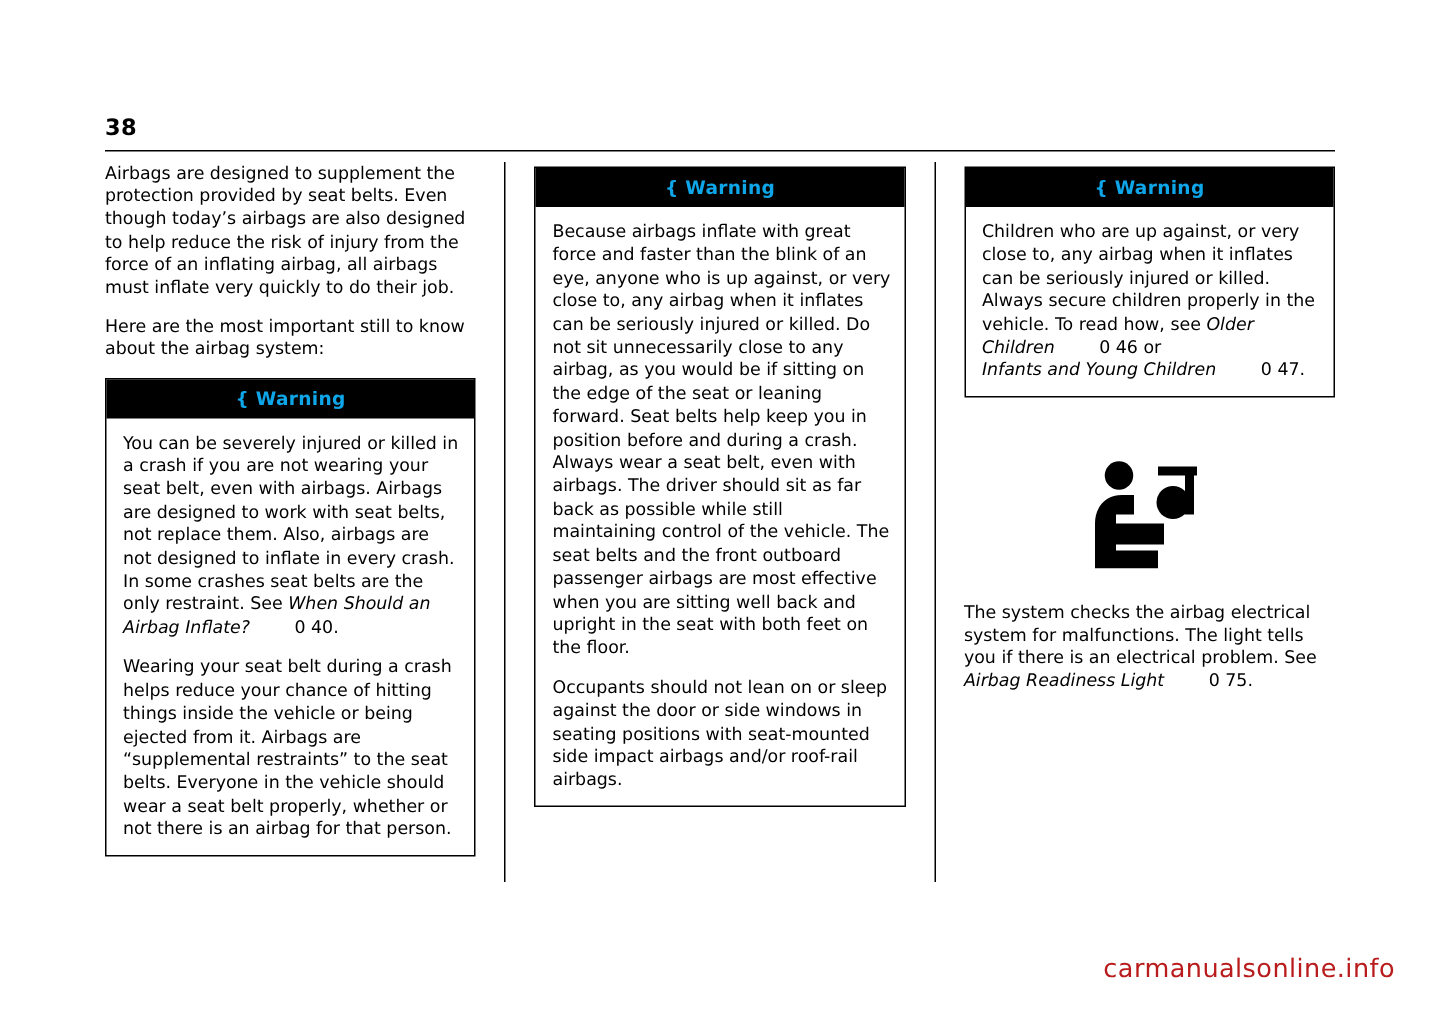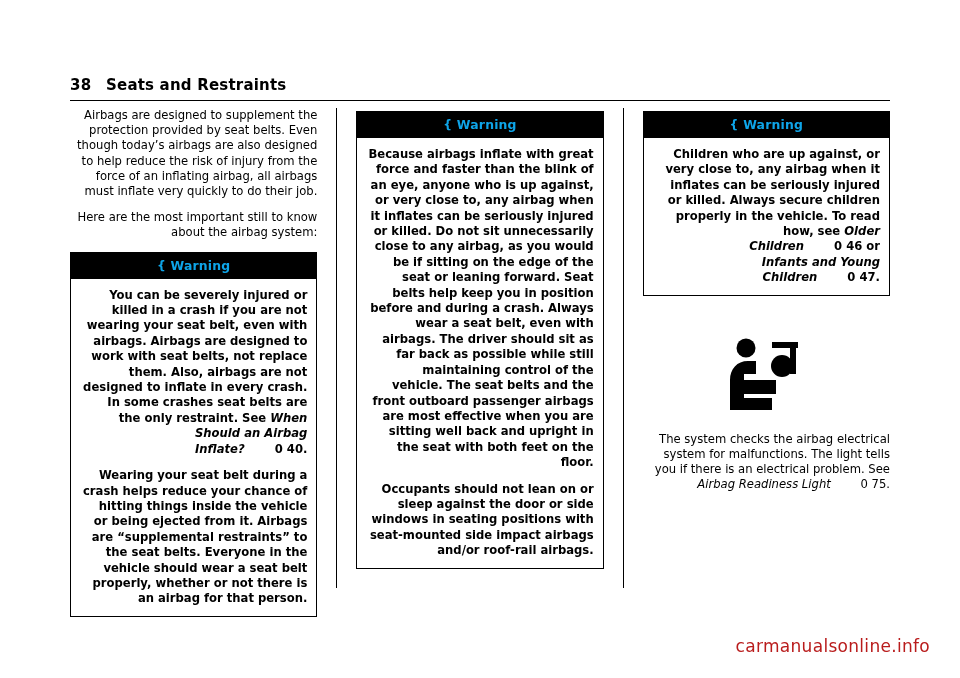--- a/index.html
+++ b/index.html
@@ -53,41 +53,39 @@
   .vrule {
     width: 1px;
     background: #000;
     margin: 0 19px;
     height: 480px;
   }
   p {
     margin: 0 0 11px 0;
     font-size: 11.6px;
     line-height: 15.2px;
-    text-align: right;
   }
   .it { font-style: italic; }
   
   .warn {
     border: 1.3px solid #000;
     margin: 3px 0 12px 0;
     background: #fff;
   }
   .warn-head {
     background: #000;
     color: #0ea5e9;
     font-weight: bold;
     font-size: 12.4px;
     padding: 5px 0 6px 0;
     text-align: center;
     letter-spacing: 0.2px;
   }
   .warn-body {
     padding: 9px 9px 9px 11px;
-    font-weight: bold;
   }
   .warn-body p {
     font-size: 11.6px;
     line-height: 15.4px;
     margin-bottom: 11px;
   }
   .warn-body p:last-child { margin-bottom: 0; }
   
   .symbol {
     margin: 40px 0 22px 0;
@@ -106,21 +104,20 @@
   .nowrap { white-space: nowrap; margin-left: 26px; }
 </style>
 </head>
 <body>
 
 <div class="page">
 
   <div class="header">
     <div class="header-line">
       <span class="page-num">38</span>
-      <span class="chapter-title">Seats and Restraints</span>
     </div>
     <div class="header-rule"></div>
   </div>
 
   <div class="columns">
 
     <div class="col">
       <p>Airbags are designed to supplement the protection provided by seat belts. Even though today’s airbags are also designed to help reduce the risk of injury from the force of an inflating airbag, all airbags must inflate very quickly to do their job.</p>
       <p>Here are the most important still to know about the airbag system:</p>
 

